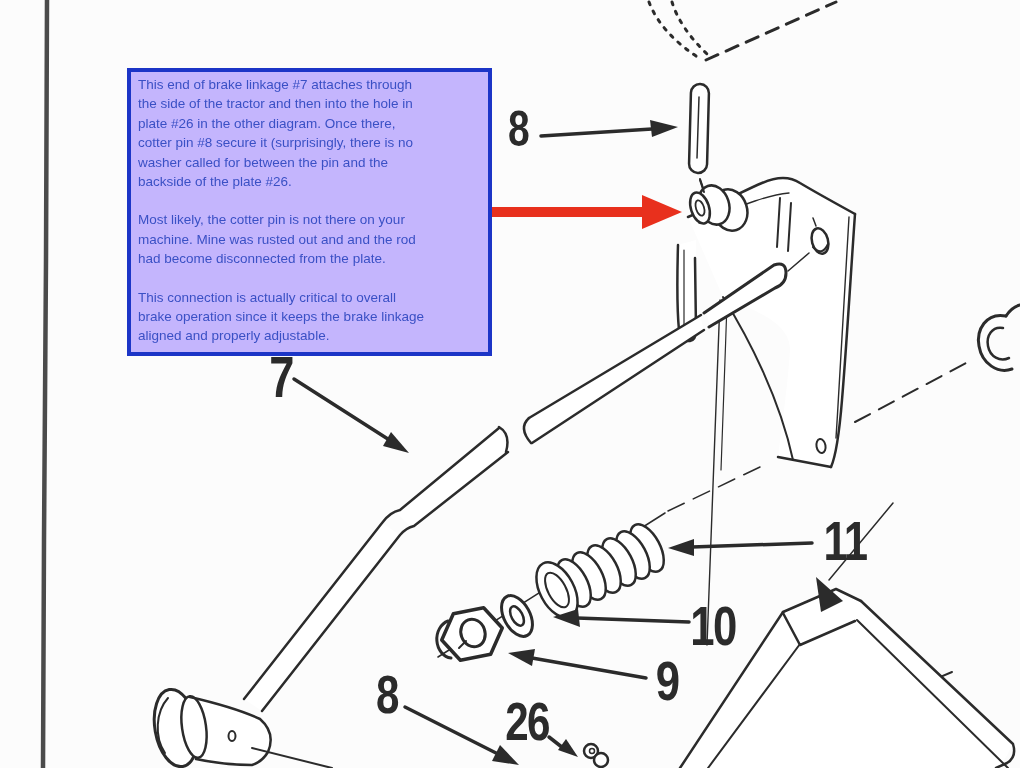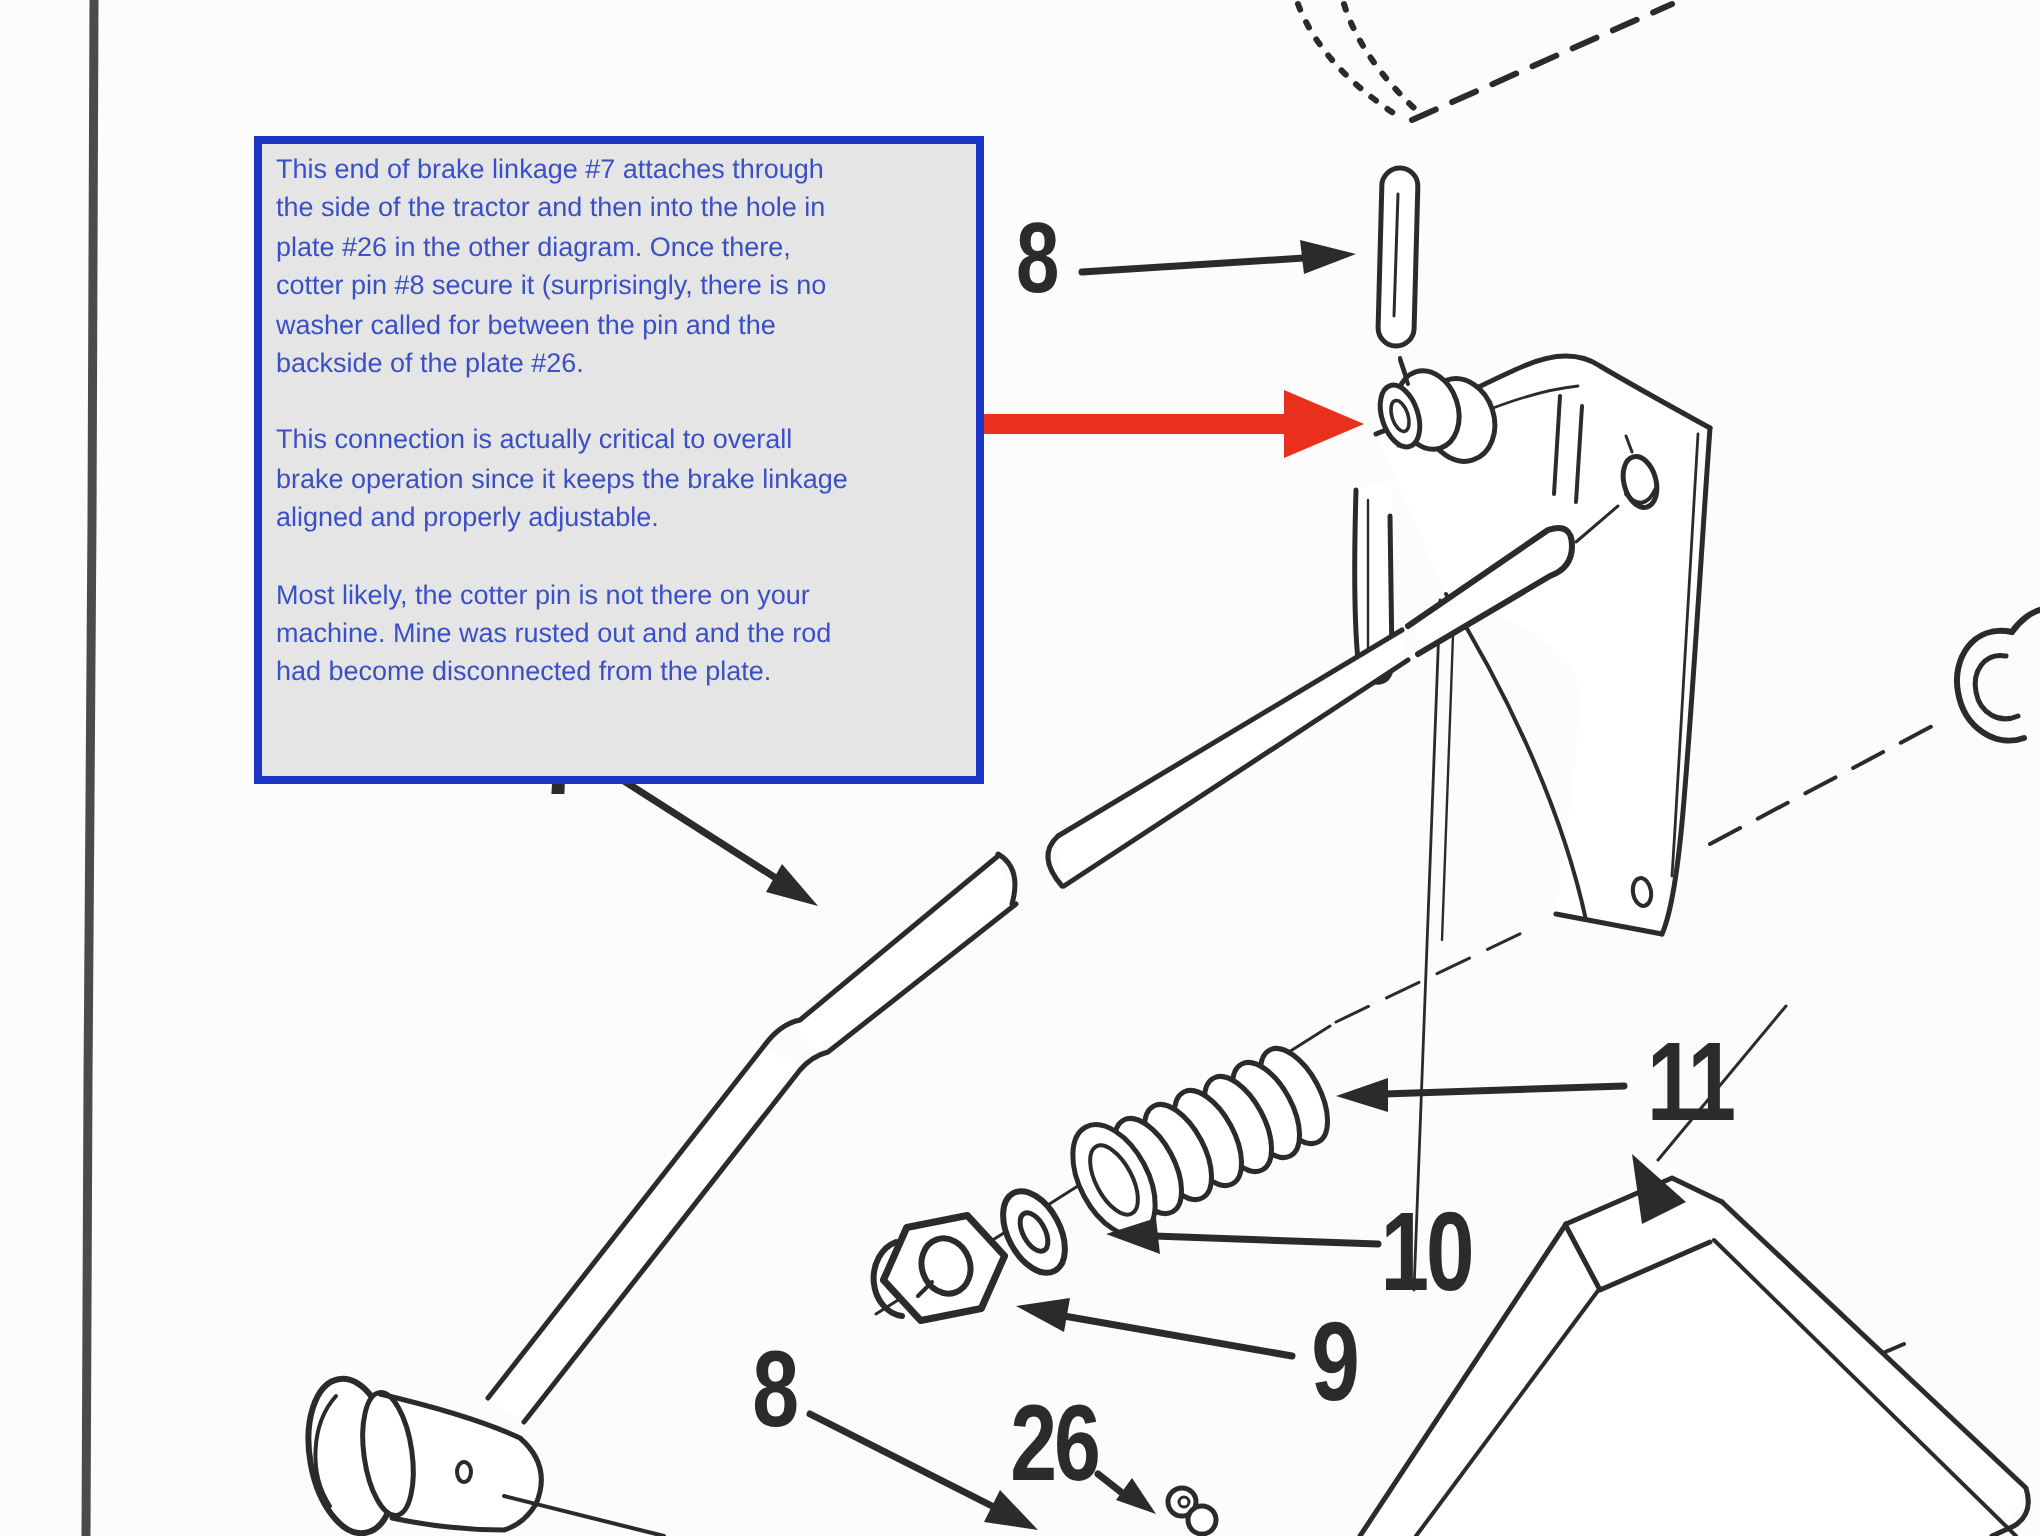--- a/index.html
+++ b/index.html
@@ -4,23 +4,23 @@
 <style>
   :root{
     --paper:#fcfcfc; --ink:#2b2b2b;
     --annotation-border:#1c35c7; --annotation-text:#3a50c5;
     --red-arrow:#e8301d;
   }
   html,body{margin:0;padding:0;background:#888;}
   .stage{position:relative;width:1020px;height:768px;background:var(--paper);
     overflow:hidden;font-family:"Liberation Sans",sans-serif;}
   .stage svg{position:absolute;left:0;top:0;z-index:1;}
-  .note{position:absolute;left:127px;top:68px;width:365px;height:324px;
+  .note{position:absolute;left:127px;top:68px;width:365px;height:288px;
     box-sizing:border-box;border:4px solid var(--annotation-border);
-    background:#e5e5e5;padding:3px 4px 0 7px;color:var(--annotation-text);
+    background:#c4b5fd;padding:3px 4px 0 7px;color:var(--annotation-text);
     font-size:13.5px;line-height:19.4px;z-index:2;}
   .note p{margin:0 0 19px 0;white-space:pre-line;}
   .note p:last-child{margin:0;}
   
   .ink{stroke:var(--ink);fill:none;stroke-linecap:round;stroke-linejoin:round;}
   .wf{fill:#fff;}
   .if{fill:var(--ink);stroke:none;}
   .red{fill:var(--red-arrow);stroke:none;}
   .lbl{font-family:"Liberation Sans",sans-serif;font-weight:bold;fill:var(--ink);letter-spacing:-2px;}
 </style>
@@ -207,21 +207,21 @@
     </g>
   </svg>
 
   <div class="note">
     <p>This end of brake linkage #7 attaches through
 the side of the tractor and then into the hole in
 plate #26 in the other diagram. Once there,
 cotter pin #8 secure it (surprisingly, there is no
 washer called for between the pin and the
 backside of the plate #26.</p>
+    <p>Most likely, the cotter pin is not there on your
+machine. Mine was rusted out and and the rod
+had become  disconnected from the plate.</p>
     <p>This connection is actually critical to overall
 brake operation since it keeps the brake linkage
 aligned and properly adjustable.</p>
-    <p>Most likely, the cotter pin is not there on your
-machine. Mine was rusted out and and the rod
-had become  disconnected from the plate.</p>
   </div>
 
 </div>
 
 </body></html>

